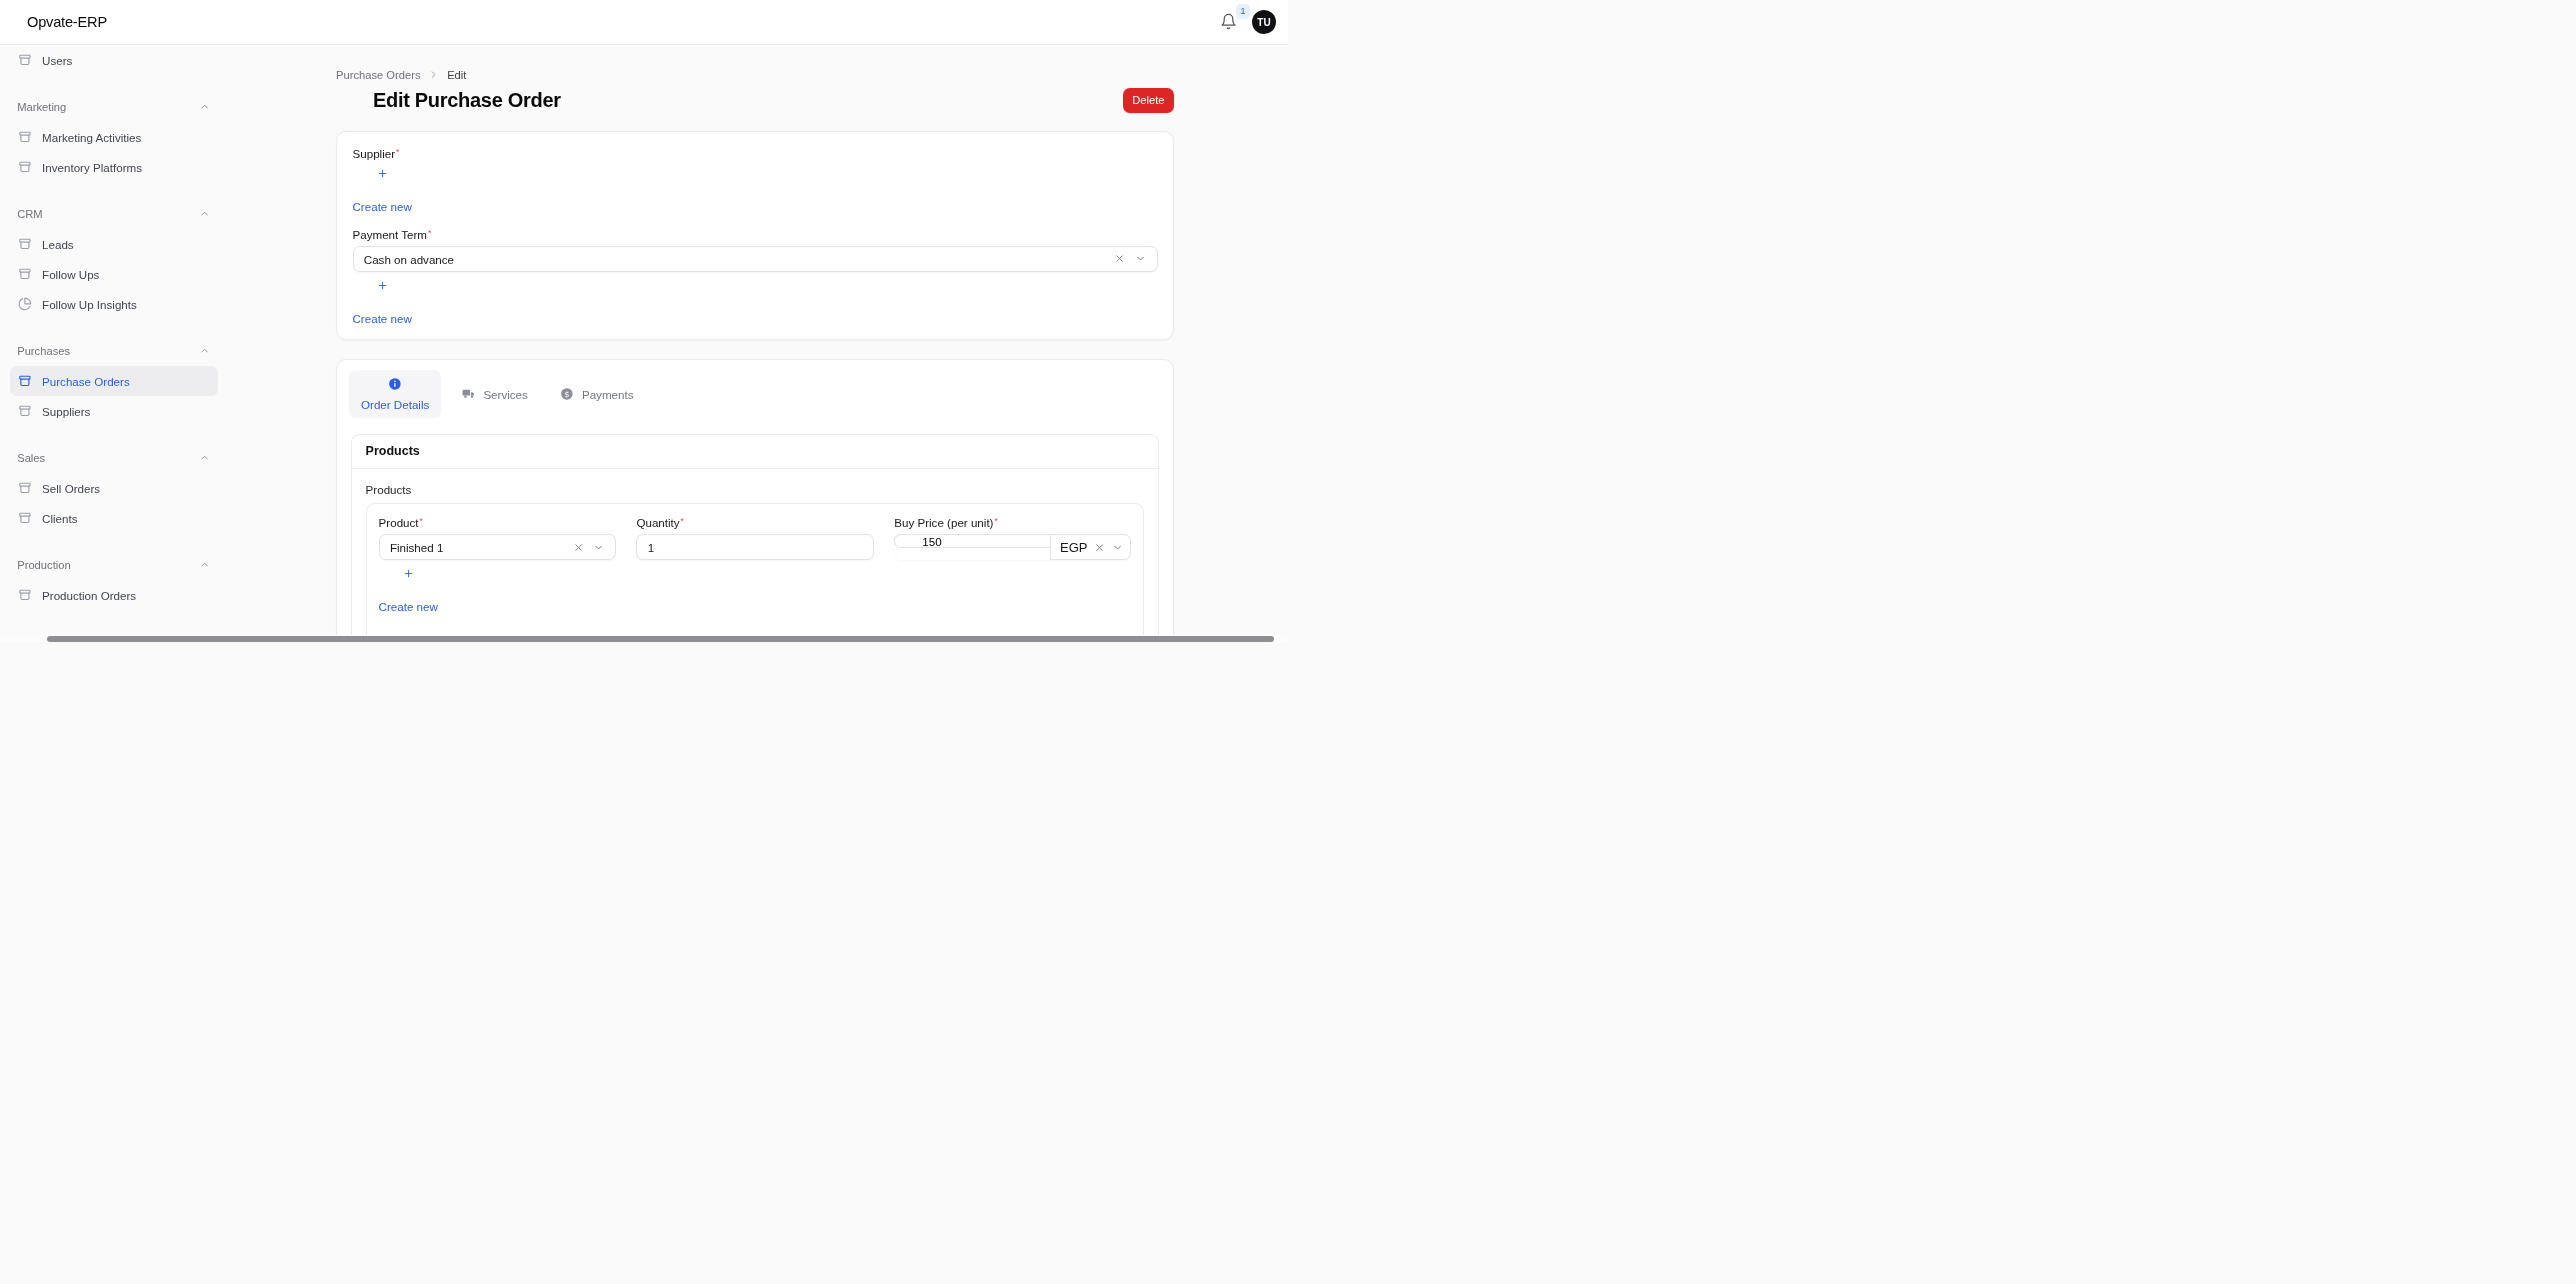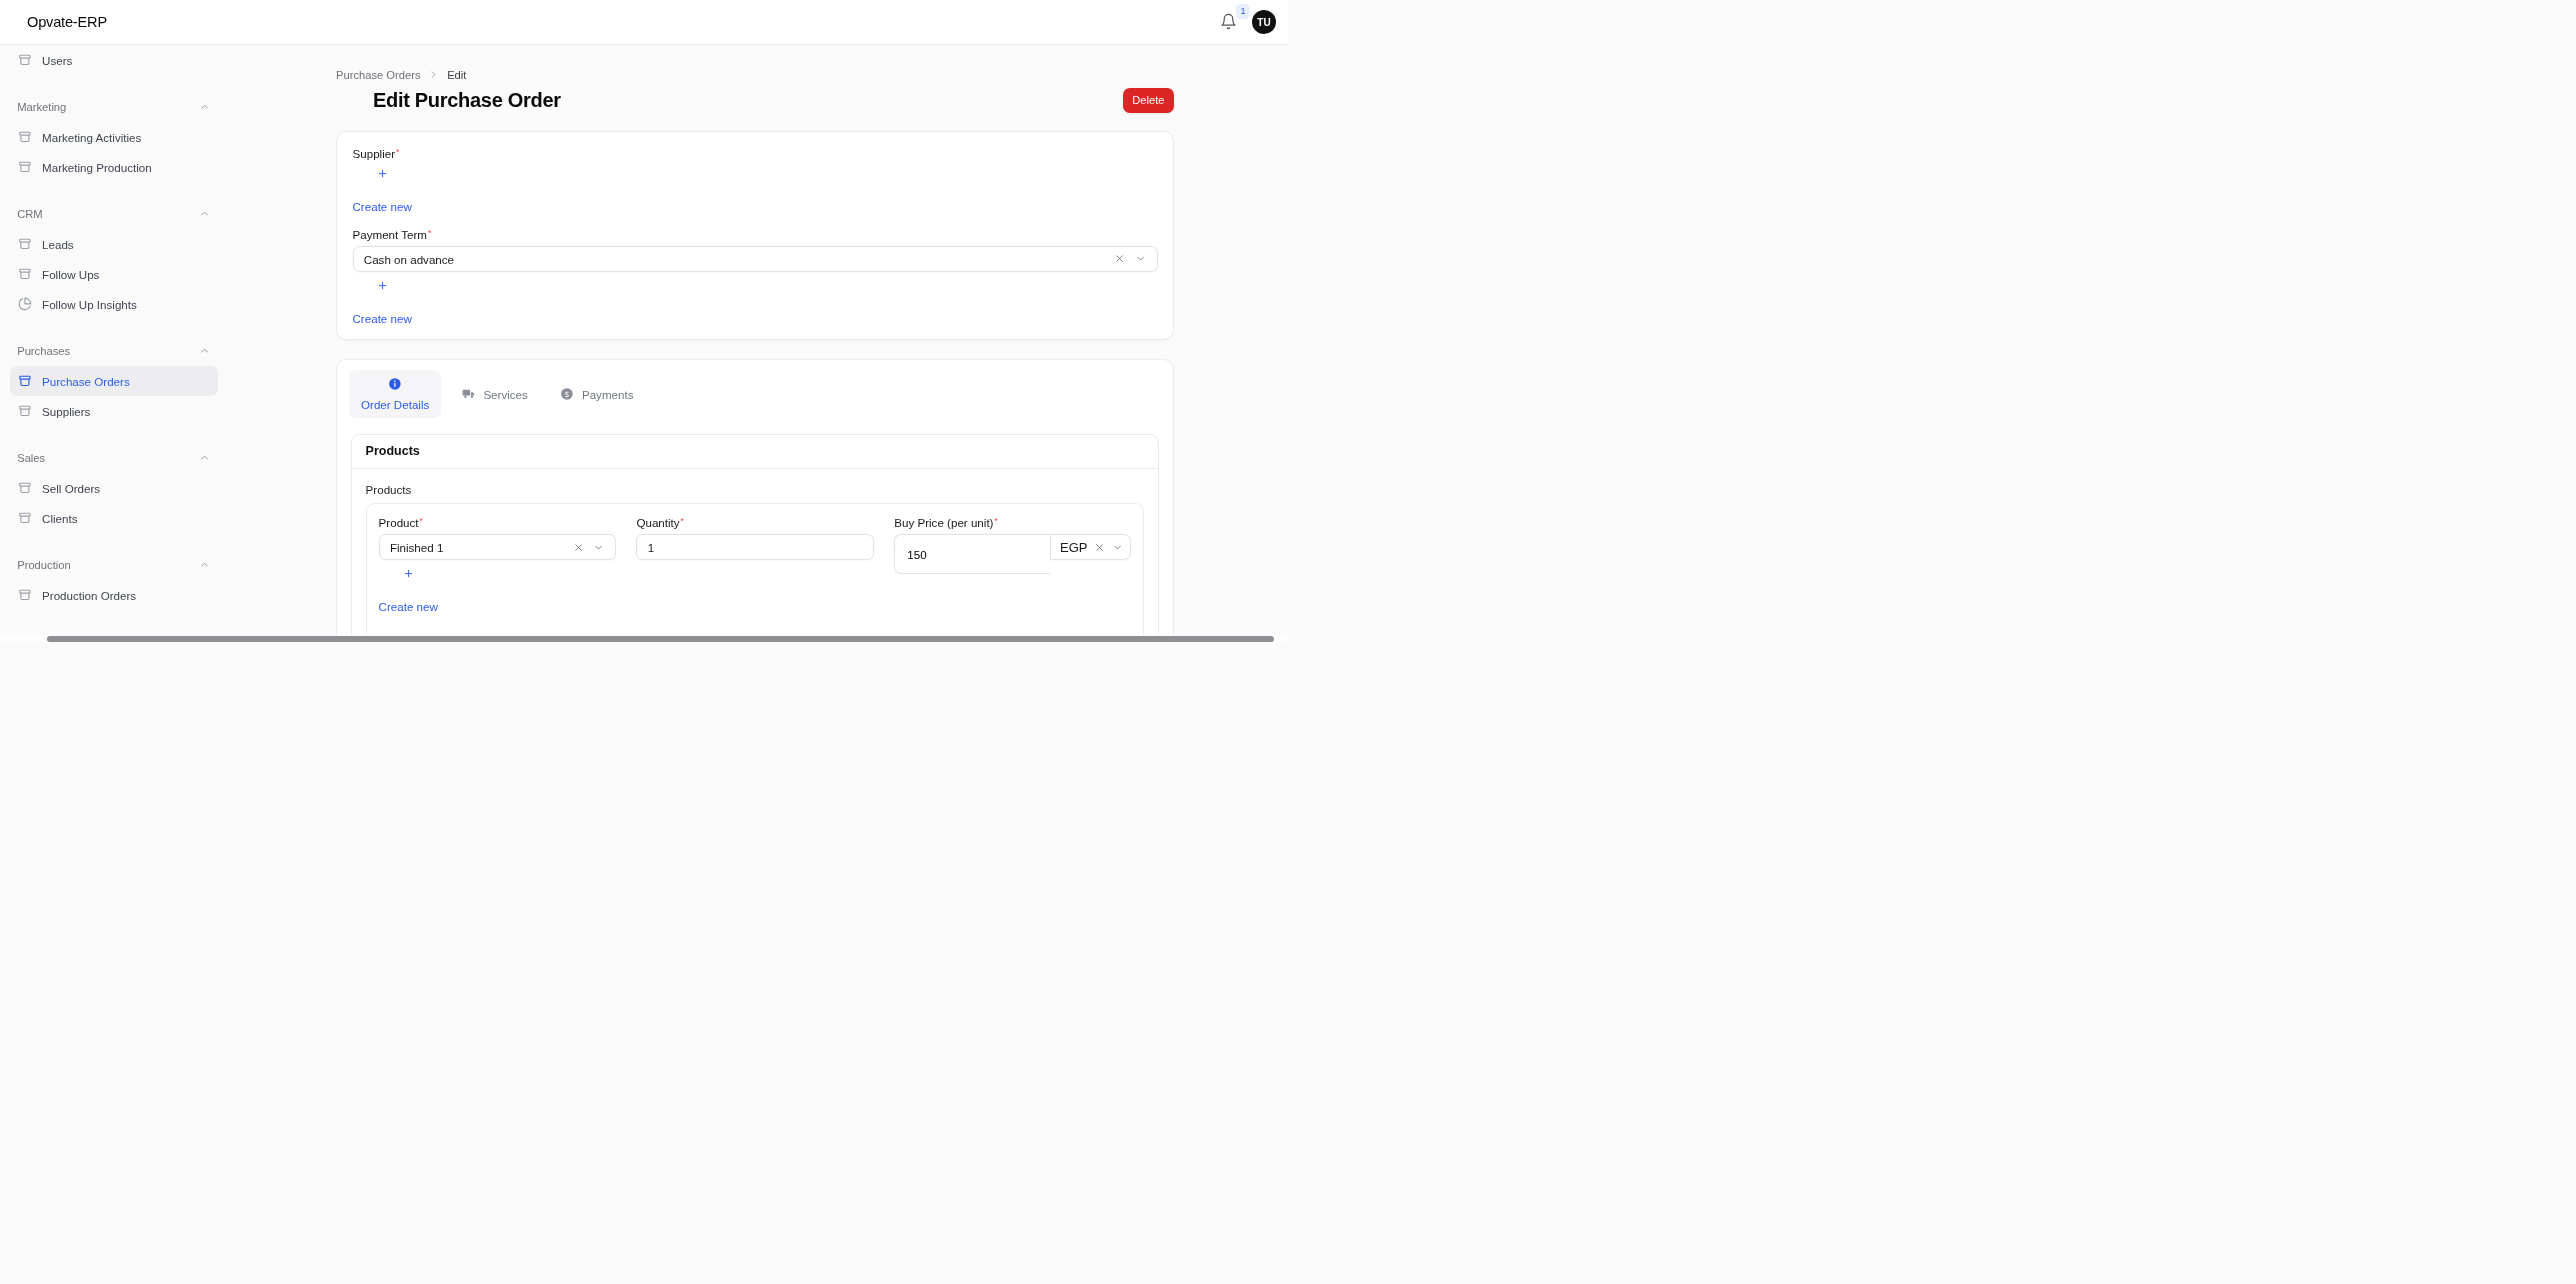--- a/index.html
+++ b/index.html
@@ -107,22 +107,22 @@
   .inner-box { margin-top:7.7px; border:0.9px solid #ebebee; border-radius:8.6px; padding:12px; }
   .fields-row { display:flex; gap:20.7px;justify-content:center; }
   .fcol { flex:1; min-width:0; }
   .text-input {
     margin-top:5.2px; width:100%; height:26px; border:0.9px solid #e2e2e6; border-radius:6.9px;
     padding:0 10.3px; font-size:11.6px; color:#18181b; font-family:inherit;
     box-shadow:0 0.9px 1.7px rgba(16,24,40,.04); outline:none; background:#fff;
   }
   .price-group { margin-top:5.2px; display:flex; height:26px; box-shadow:0 0.9px 1.7px rgba(16,24,40,.04); border-radius:6.9px; }
   .price-input {
-    flex:1; min-width:0; height:40px; border:0.9px solid #e2e2e6; border-right:none;
-    border-radius:6.9px 0 0 6.9px; padding:0 12px; font-size:11.6px; font-family:inherit; outline:none; background:#fff;
+    flex:1; min-width:0; height:14px; border:0.9px solid #e2e2e6; border-right:none;
+    border-radius:6.9px 0 0 6.9px; padding:0 27px; font-size:11.6px; font-family:inherit; outline:none; background:#fff;
   }
   .currency-box {
     width:81px; flex:0 0 81px; height:26px; border:0.9px solid #e2e2e6; border-radius:0 6.9px 6.9px 0;
     display:flex; align-items:center; gap:6.9px; padding:0 8.6px; font-size:13px; color:#18181b;
     background:#fff; cursor:pointer;
   }
   .currency-box .select-icons { gap:6.9px; }
   .customs-label { margin-top:20.7px; }
 
   
@@ -179,21 +179,21 @@
         </span>
       <span>Marketing Activities</span>
     </div>
     <div class="side-item">
       <span class="s-icon">
           <svg viewBox="0 0 24 24" fill="none" stroke="currentColor" stroke-width="2" stroke-linecap="round" stroke-linejoin="round">
             <rect x="3" y="4" width="18" height="5" rx="1.5"></rect>
             <path d="M5 9v9a2 2 0 0 0 2 2h10a2 2 0 0 0 2-2V9"></path>
           </svg>
         </span>
-      <span>Marketing Production</span>
+      <span>Inventory Platforms</span>
     </div>
 
     <div class="side-header">
       <span>CRM</span>
       <span class="chev">
           <svg viewBox="0 0 24 24" fill="none" stroke="currentColor" stroke-width="2" stroke-linecap="round" stroke-linejoin="round">
             <path d="m18 15-6-6-6 6"></path>
           </svg>
         </span>
     </div>

